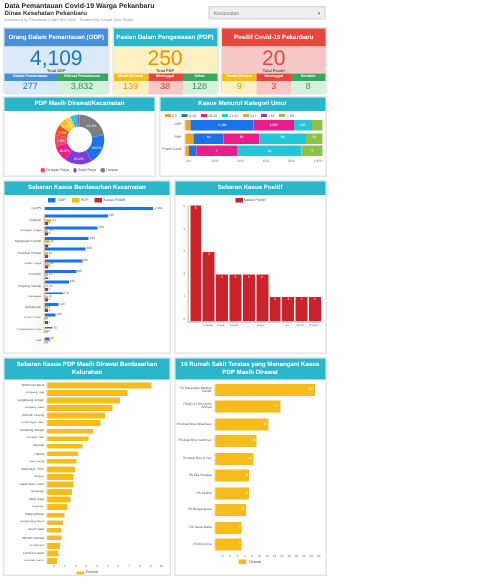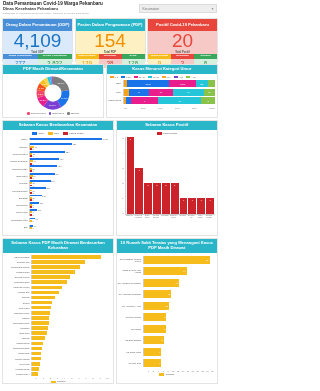--- a/index.html
+++ b/index.html
@@ -25,21 +25,21 @@
   .kec-select span { font-size: 3.3px; color: #777; }
   .caret { font-size: 3px; color: #888; }
 
   
   .kpi-row { display: flex; gap: 1.5px; padding: 0 2px; height: 44px; }
   .kpi { flex: 1; display: flex; flex-direction: column; }
   .kpi-head { color: #fff; font-size: 4.1px; font-weight: bold; text-align: center;
               padding: 2px 1px; line-height: 1.15; min-height: 12px;
               display: flex; align-items: center; justify-content: center; }
   .kpi-body { flex: 1; display: flex; flex-direction: column; align-items: center; justify-content: center; }
-  .kpi-num { font-size: 19px; font-weight: 300; line-height: 1; }
+  .kpi-num { font-size: 14px; font-weight: 300; line-height: 1; }
   .kpi-cap { font-size: 2.6px; font-weight: bold; color: #555; margin-top: 1px; }
   .kpi-sub { display: flex; }
   .kpi-sub > div { flex: 1; text-align: center; }
   .sub-head { font-size: 2.5px; font-weight: bold; color: #fff; padding: 1.2px 0; line-height: 1; }
   .sub-val { font-size: 6px; padding: 1.5px 0 2px; line-height: 1; }
 
   .odp .kpi-head { background: #4a90d9; }
   .odp .kpi-body { background: #dbeafb; }
   .odp .kpi-num { color: #1a73c4; }
   .pdp .kpi-head { background: #29b6c9; }
@@ -169,21 +169,21 @@
         <div>
           <div class="sub-head" style="background:#39a85d">Selesai Pemantauan</div>
           <div class="sub-val" style="background:#d6f0de;color:#2e8f4d">3,832</div>
         </div>
       </div>
     </div>
 
     <div class="kpi pdp panel">
       <div class="kpi-head">Pasien Dalam Pengawasan (PDP)</div>
       <div class="kpi-body">
-        <div class="kpi-num">154</div>
+        <div class="kpi-num">250</div>
         <div class="kpi-cap">Total PDP</div>
       </div>
       <div class="kpi-sub">
         <div>
           <div class="sub-head" style="background:#f6bc1c">Masih Dirawat</div>
           <div class="sub-val" style="background:#fdf0c2;color:#e09b00">139</div>
         </div>
         <div>
           <div class="sub-head" style="background:#e8453c">Meninggal</div>
           <div class="sub-val" style="background:#f7c9c6;color:#d1342c">38</div>

